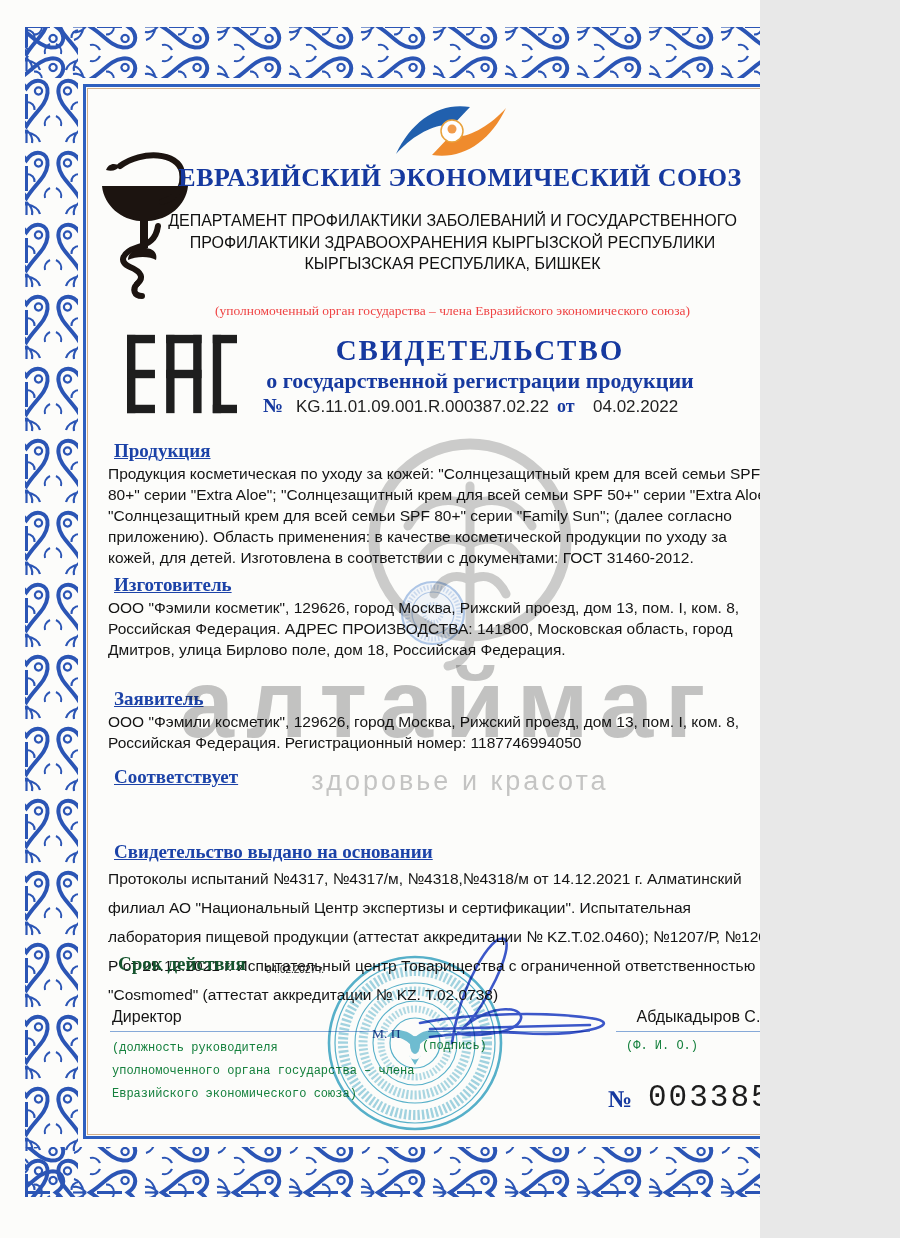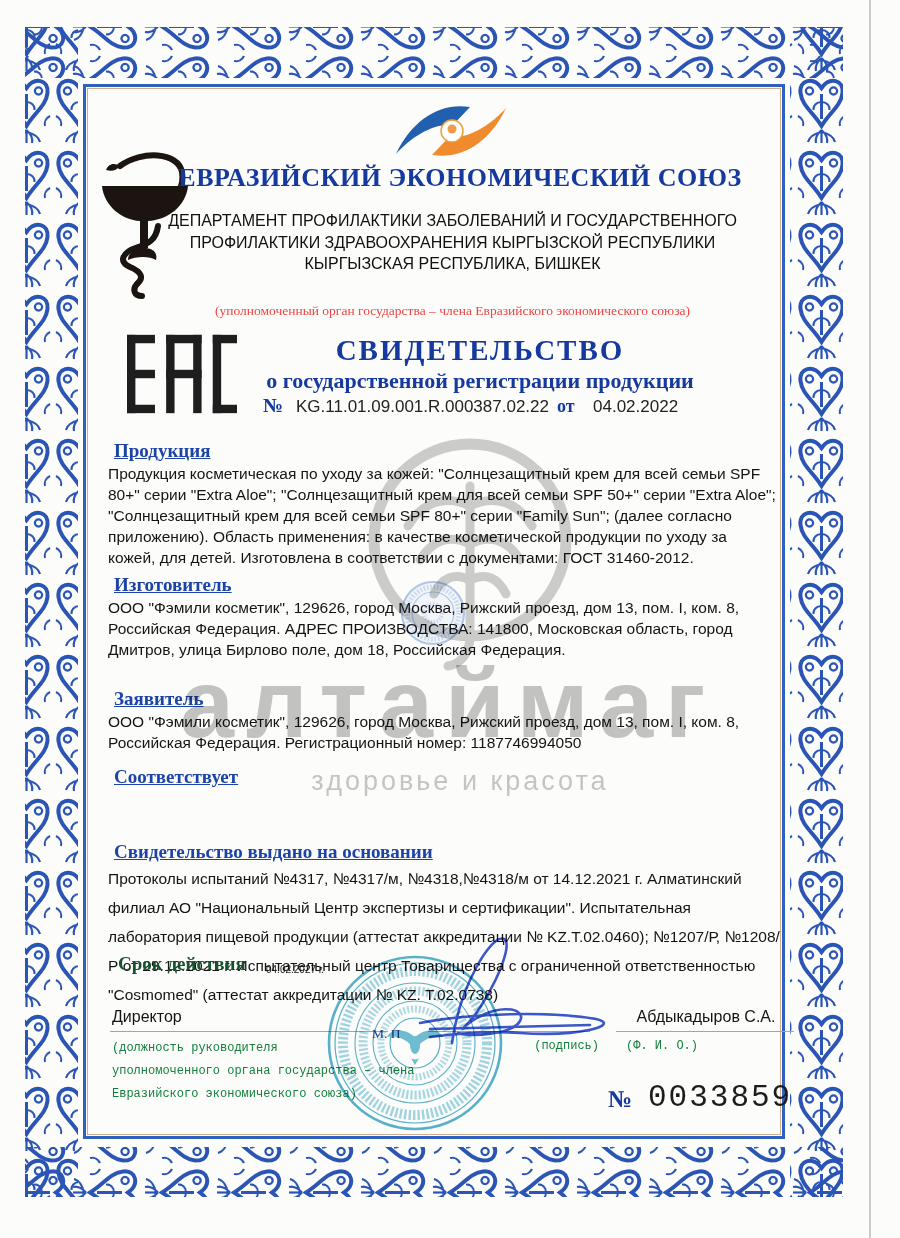--- a/index.html
+++ b/index.html
@@ -1,16 +1,16 @@
 <!DOCTYPE html>
 <html><head>
 <meta charset="utf-8">
 <style>
   html,body{margin:0;padding:0;background:#e8e8e8;}
-  .page{position:relative;width:900px;height:1238px;background:#fcfcfa;overflow:hidden;
+  .page{position:relative;width:760px;height:1238px;background:#fcfcfa;overflow:hidden;
         font-family:"Liberation Sans",sans-serif;color:#1a1a1a;}
   .abs{position:absolute;}
   
   .border-svg{left:0;top:0;pointer-events:none;}
   .frame{left:83px;top:84px;width:702px;height:1055px;border:3px solid #2e60bf;box-sizing:border-box;}
   .frame-inner{position:absolute;inset:1px;border:1px solid #c59a6b;opacity:.8;}
   .edge-line{left:869px;top:0;width:2px;height:1238px;background:rgba(110,110,110,.35);}
   
   .union-name{left:140px;top:163px;width:640px;text-align:center;
      font-family:"Liberation Serif",serif;font-weight:bold;font-size:26px;
@@ -38,21 +38,21 @@
   .srok-value{left:266px;top:920px;font-size:10px;color:#141414;margin-top:44px;}
   
   .director{left:112px;top:1008px;font-size:16px;color:#141414;}
   .rule{height:1px;background:#86a9d8;}
   .rule-director{left:110px;top:1031px;width:278px;}
   .rule-sign{left:428px;top:1031px;width:162px;}
   .rule-name{left:616px;top:1031px;width:178px;}
   .small-blue{font-family:Liberation Mono, monospace;font-size:12px;color:#15803d;}
   .pos1{left:112px;top:1041px;} .pos2{left:112px;top:1064px;} .pos3{left:112px;top:1087px;}
   .mp{left:372px;top:1026px;font-family:"Liberation Serif",serif;font-size:13.5px;color:#23408f;}
-  .podpis{left:439px;top:1039px;width:160px;text-align:right;}
+  .podpis{left:422px;top:1039px;width:160px;text-align:left;}
   .name{left:618px;top:1008px;width:176px;text-align:center;font-size:16px;color:#141414;}
   .fio{left:626px;top:1039px;}
   .blank-no{left:608px;top:1086px;font-family:"Liberation Serif",serif;font-weight:bold;font-size:24px;color:#16399f;}
   .blank-num{left:648px;top:1080px;font-family:"Liberation Mono",monospace;font-size:31px;letter-spacing:2px;color:#1d1d1d;}
   
   .stamp-layer{left:325px;top:953px;mix-blend-mode:multiply;opacity:.88;pointer-events:none;}
   .sig-layer{left:400px;top:925px;mix-blend-mode:multiply;opacity:.92;pointer-events:none;}
   .mini-stamp{left:398px;top:578px;opacity:.55;pointer-events:none;}
   .wm{mix-blend-mode:multiply;pointer-events:none;}
   .wm-tree{left:348px;top:428px;opacity:.42;}

